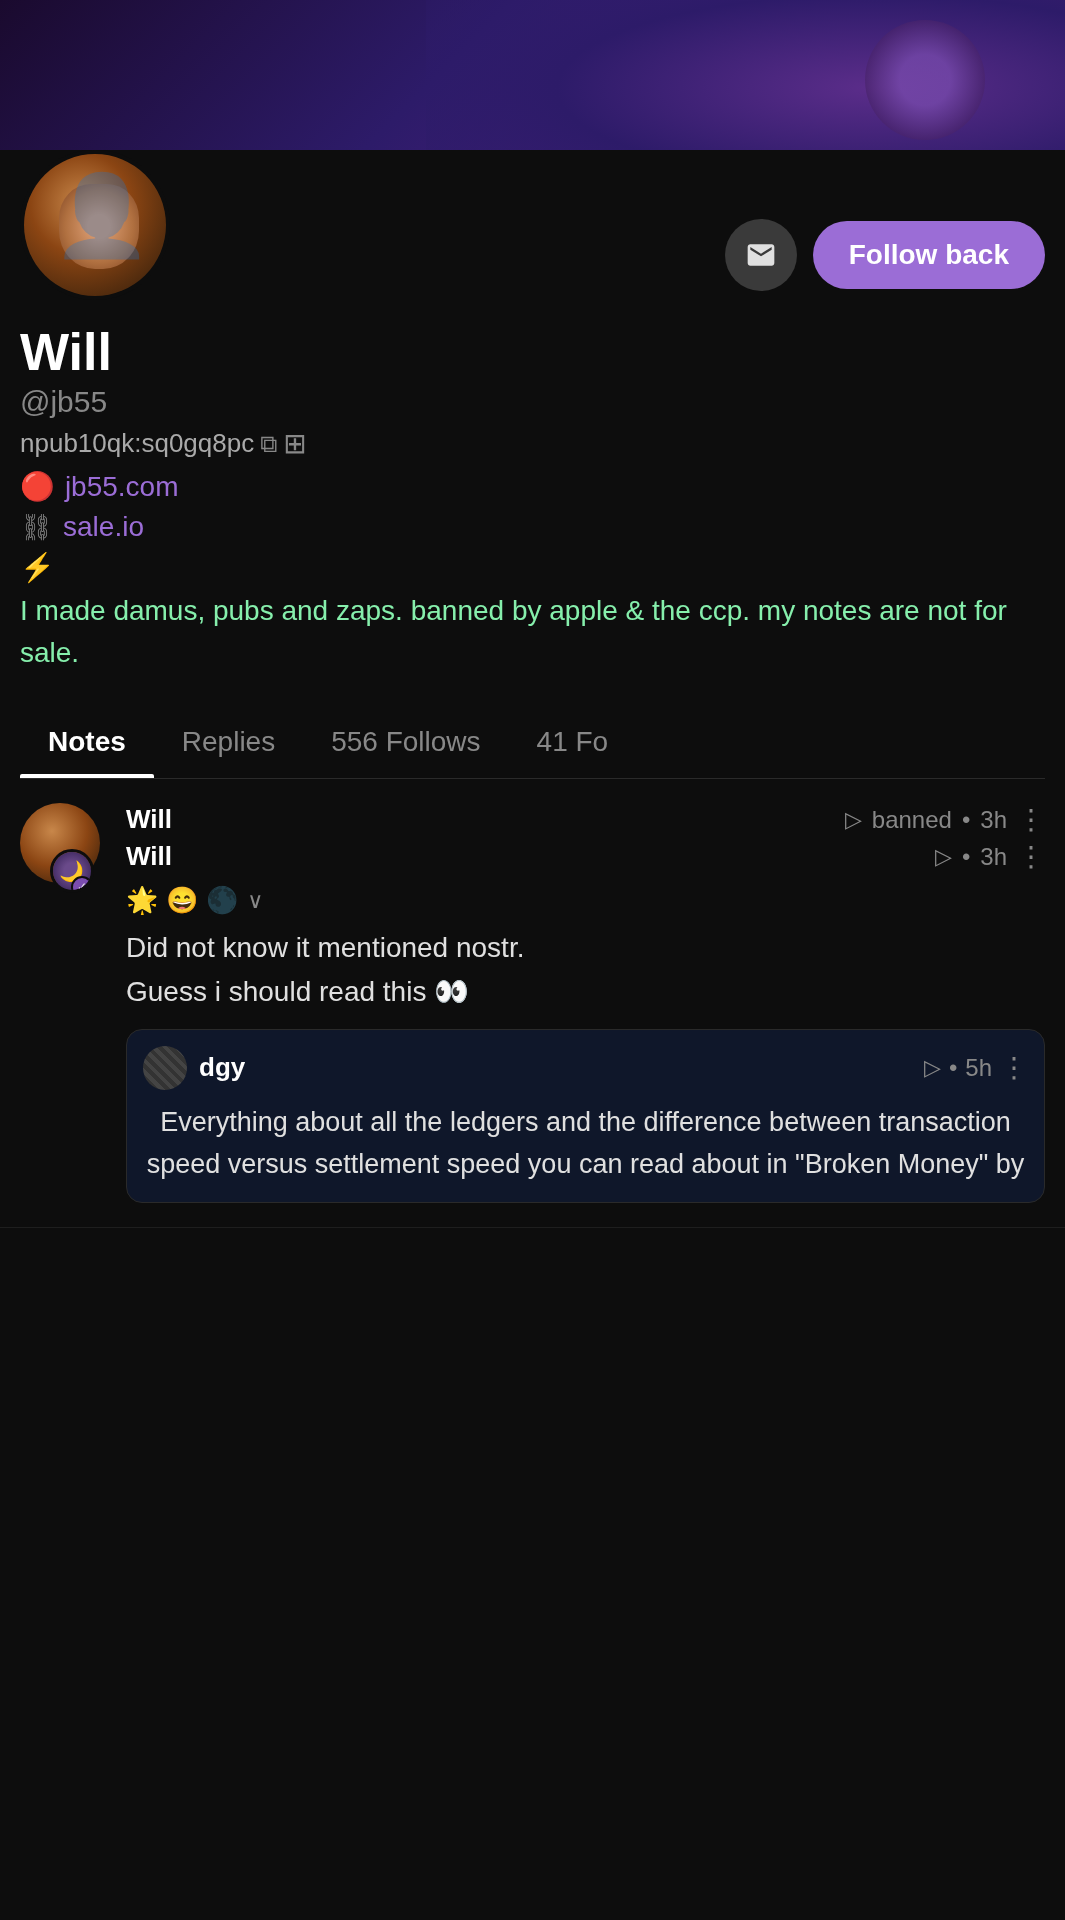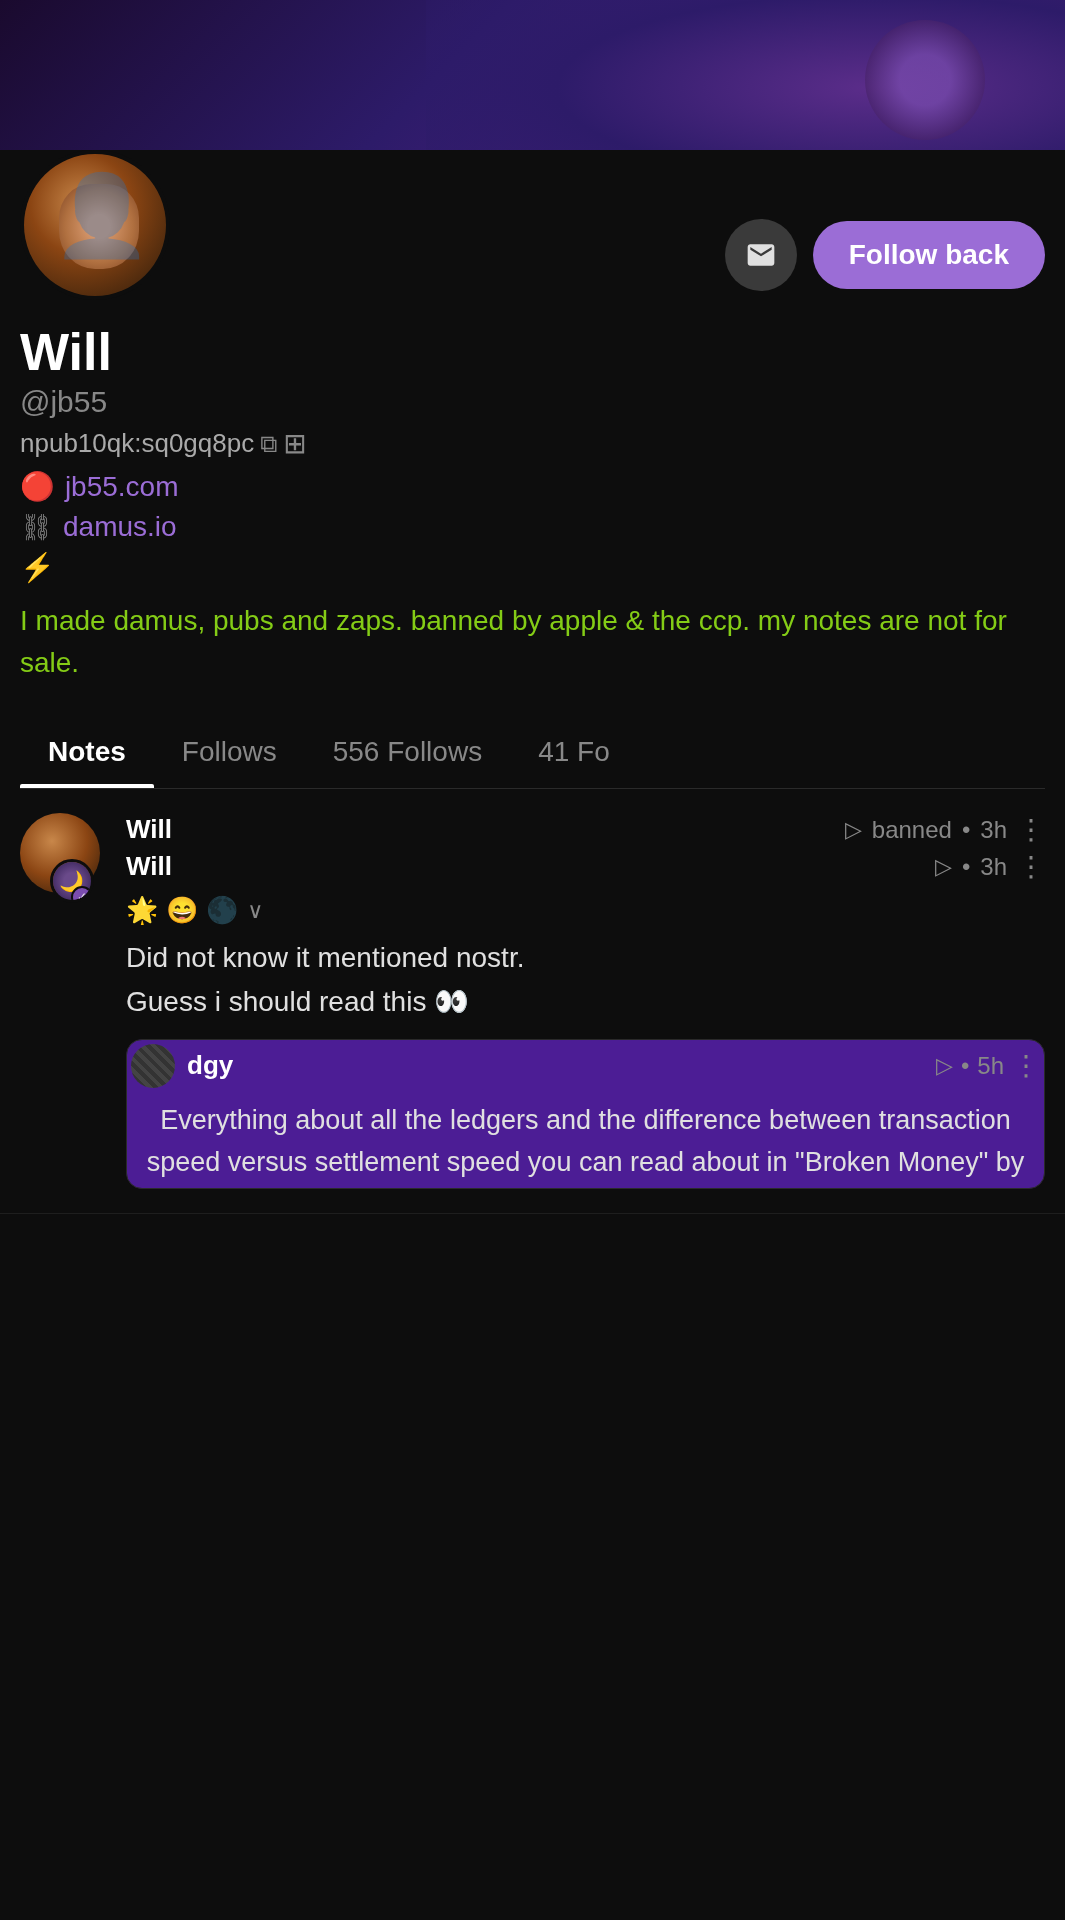--- a/index.html
+++ b/index.html
@@ -170,23 +170,23 @@
     .link-icon-chain {
       font-size: 26px;
       color: #888;
     }
     .link-icon-zap {
       color: #f5a623;
       font-size: 28px;
     }
 
     .profile-bio {
-      margin-top: 16px;
-      font-size: 28px;
-      color: #84cc16;
+      margin-top: 6px;
+      font-size: 28px;
+      color: #86efac;
       line-height: 1.5;
     }
 
     
     .tabs-row {
       display: flex;
       align-items: flex-start;
       border-bottom: 1px solid #2a2a2a;
       margin-top: 16px;
       overflow-x: auto;
@@ -343,22 +343,22 @@
       color: #e0e0e0;
       line-height: 1.55;
       margin-top: 10px;
     }
 
     
     .quoted-post {
       margin-top: 16px;
       border: 1px solid #2a2a2a;
       border-radius: 16px;
-      padding: 4px;
-      background: #4c1d95;
+      padding: 16px;
+      background: #0f172a;
     }
     .quoted-header {
       display: flex;
       align-items: center;
       gap: 12px;
       margin-bottom: 12px;
     }
     .quoted-avatar {
       width: 44px;
       height: 44px;
@@ -434,33 +434,33 @@
       <span class="qr-icon">⊞</span>
     </div>
 
     <div class="profile-links">
       <div class="profile-link-item">
         <span class="link-icon-warning">🔴</span>
         <span>jb55.com</span>
       </div>
       <div class="profile-link-item">
         <span class="link-icon-chain">⛓</span>
-        <span>damus.io</span>
+        <span>sale.io</span>
       </div>
       <div class="profile-link-item">
         <span class="link-icon-zap">⚡</span>
       </div>
     </div>
 
     <div class="profile-bio">I made damus, pubs and zaps. banned by apple &amp; the ccp. my notes are not for sale.</div>
   </div>
 
   <div class="tabs-row">
     <div class="tab-item active">Notes</div>
-    <div class="tab-item">Follows</div>
+    <div class="tab-item">Replies</div>
     <div class="tab-item">556 Follows</div>
     <div class="tab-item">41 Fo</div>
   </div>
 </div>
 
 <div class="feed">
 
   <div class="post-card">
     <div class="post-header">
 

